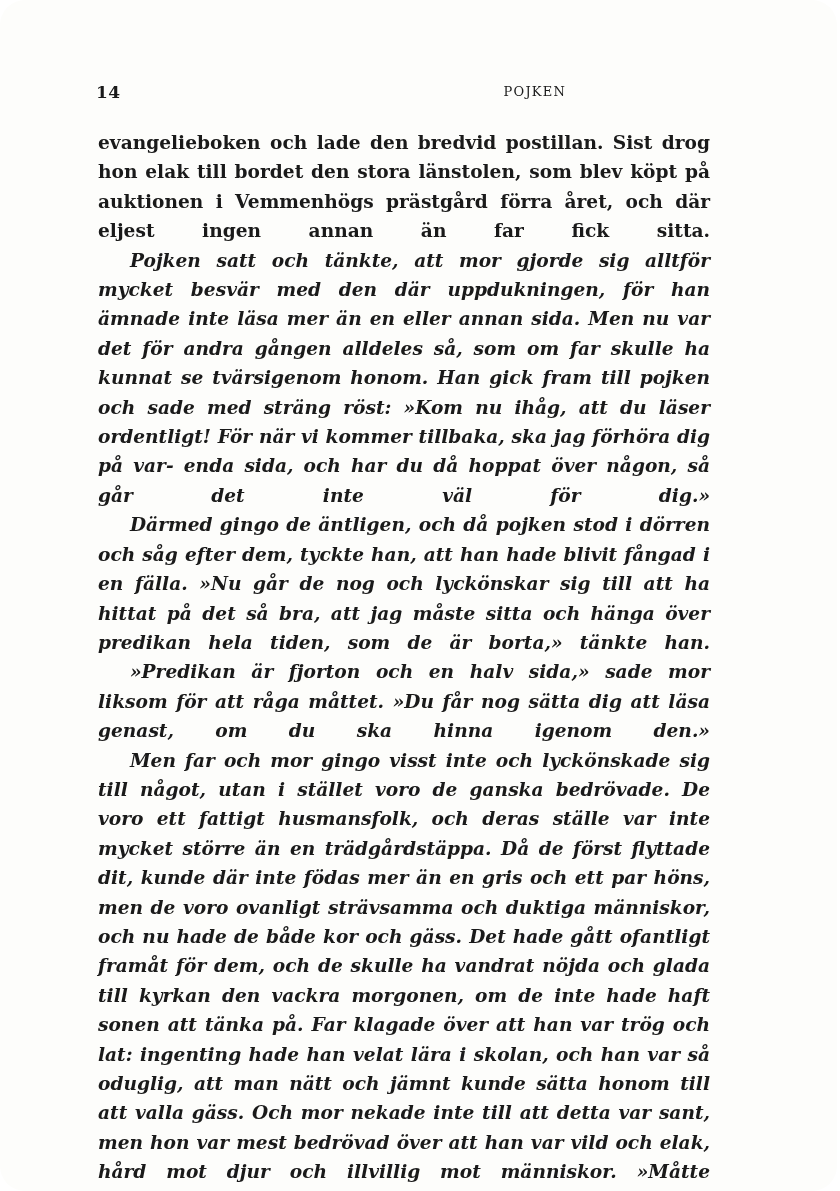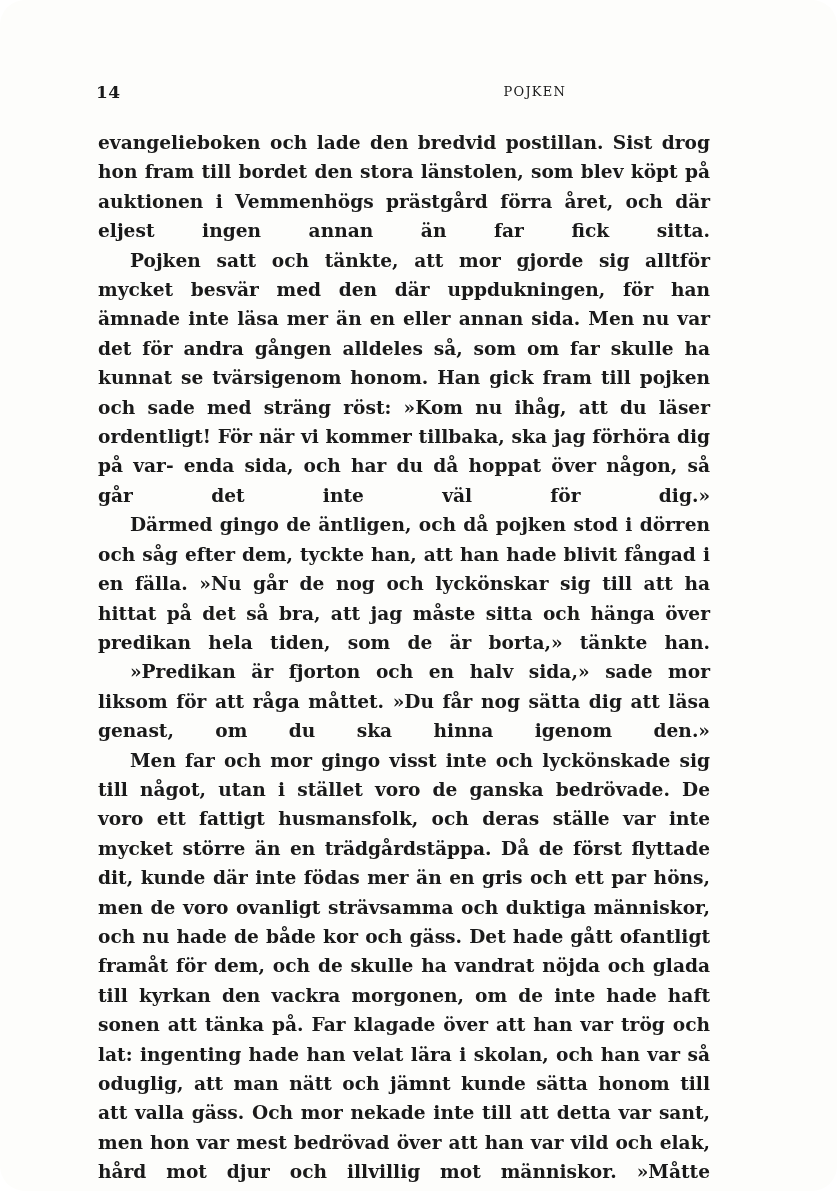--- a/index.html
+++ b/index.html
@@ -59,37 +59,38 @@
     text-align: justify;
     text-justify: inter-word;
     font-weight: bold;
     -webkit-font-smoothing: none;
   }
   .body-text p {
     margin: 0;
   }
   .body-text p.indent {
     text-indent: 32px;
+    font-style: italic;
   }
   
   .body-text p.full {
     text-align-last: justify;
   }
 </style>
 </head>
 <body>
 
 <div class="page">
 
   <div class="header">
     <span class="folio">14</span>
     <span class="running-title">POJKEN</span>
   </div>
 
   <div class="body-text">
-    <p class="full">evangelieboken och lade den bredvid postillan. Sist drog hon fram till bordet den stora länstolen, som blev köpt på auktionen i Vemmenhögs prästgård förra året, och där eljest ingen annan än far fick sitta.</p>
+    <p class="full">evangelieboken och lade den bredvid postillan. Sist drog hon elak till bordet den stora länstolen, som blev köpt på auktionen i Vemmenhögs prästgård förra året, och där eljest ingen annan än far fick sitta.</p>
     <p class="indent full">Pojken satt och tänkte, att mor gjorde sig alltför mycket besvär med den där uppdukningen, för han ämnade inte läsa mer än en eller annan sida. Men nu var det för andra gången alldeles så, som om far skulle ha kunnat se tvärsigenom honom. Han gick fram till pojken och sade med sträng röst: »Kom nu ihåg, att du läser ordentligt! För när vi kommer tillbaka, ska jag förhöra dig på var- enda sida, och har du då hoppat över någon, så går det inte väl för dig.»</p>
     <p class="indent full">Därmed gingo de äntligen, och då pojken stod i dörren och såg efter dem, tyckte han, att han hade blivit fångad i en fälla. »Nu går de nog och lyckönskar sig till att ha hittat på det så bra, att jag måste sitta och hänga över predikan hela tiden, som de är borta,» tänkte han.</p>
     <p class="indent full">»Predikan är fjorton och en halv sida,» sade mor liksom för att råga måttet. »Du får nog sätta dig att läsa genast, om du ska hinna igenom den.»</p>
     <p class="indent full">Men far och mor gingo visst inte och lyckönskade sig till något, utan i stället voro de ganska bedrövade. De voro ett fattigt husmansfolk, och deras ställe var inte mycket större än en trädgårdstäppa. Då de först flyttade dit, kunde där inte födas mer än en gris och ett par höns, men de voro ovanligt strävsamma och duktiga människor, och nu hade de både kor och gäss. Det hade gått ofantligt framåt för dem, och de skulle ha vandrat nöjda och glada till kyrkan den vackra morgonen, om de inte hade haft sonen att tänka på. Far klagade över att han var trög och lat: ingenting hade han velat lära i skolan, och han var så oduglig, att man nätt och jämnt kunde sätta honom till att valla gäss. Och mor nekade inte till att detta var sant, men hon var mest bedrövad över att han var vild och elak, hård mot djur och illvillig mot människor. »Måtte</p>
   </div>
 
 </div>
 
 </body></html>

